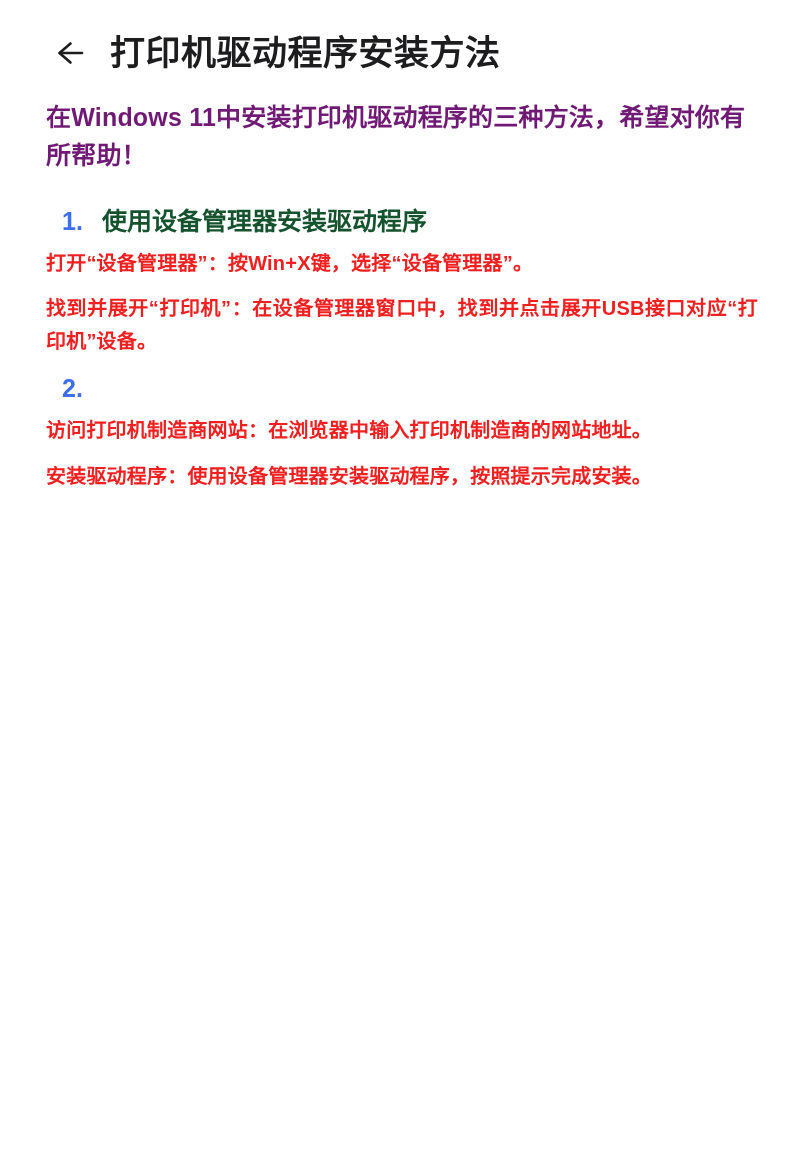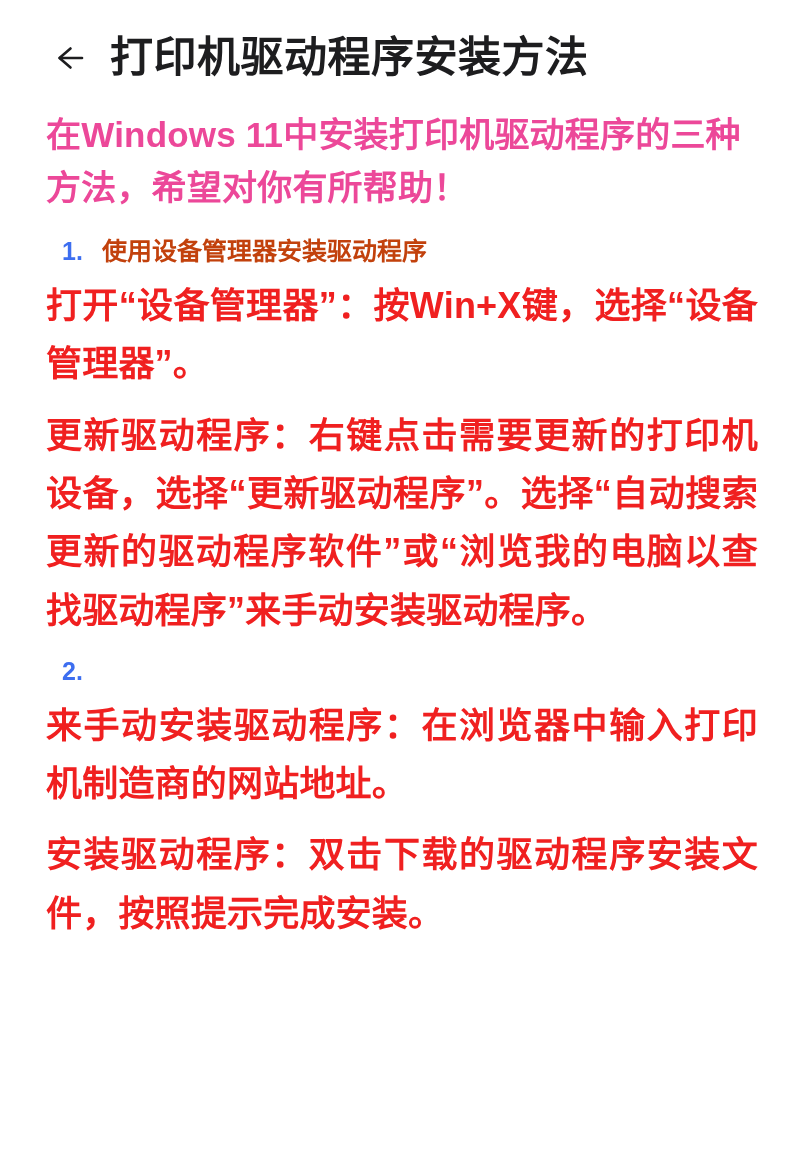--- a/index.html
+++ b/index.html
@@ -35,38 +35,38 @@
     width: 40px;
     height: 40px;
     flex: 0 0 auto;
     display: flex;
     align-items: center;
     justify-content: center;
     cursor: pointer;
   }
   .back-icon svg { display: block; }
   .topbar-title {
-    font-size: 43px;
+    font-size: 35px;
     font-weight: 700;
     color: #1d1d1f;
     letter-spacing: 0.5px;
     line-height: 1.2;
     white-space: nowrap;
   }
 
   
   .article {
     padding: 14px 42px 40px 46px;
   }
   .doc-title {
-    font-size: 35px;
+    font-size: 25px;
     font-weight: 700;
-    color: #ec4899;
+    color: #701a75;
     line-height: 1.52;
-    margin: 0 0 10px 0;
+    margin: 0 0 20px 0;
     letter-spacing: 0.2px;
   }
 
   .section {
     margin: 0 0 4px 0;
   }
   .section-heading {
     display: flex;
     align-items: baseline;
     gap: 14px;
@@ -76,25 +76,25 @@
     color: #3d6ef0;
     line-height: 1.4;
   }
   .section-num {
     color: #3d6ef0;
     font-weight: 700;
     font-size: 25px;
     min-width: 26px;
   }
   .section-heading-text {
-    color: #c2410c;
+    color: #14532d;
   }
 
   .para {
-    font-size: 36px;
+    font-size: 20px;
     font-weight: 700;
     color: #f02020;
     line-height: 1.62;
     margin: 0 0 13px 0;
     letter-spacing: 0.2px;
     text-align: justify;
     text-justify: inter-ideograph;
   }
   .para:last-child { margin-bottom: 0; }
 </style>
@@ -116,25 +116,25 @@
   <div class="article">
 
     <h1 class="doc-title">在Windows 11中安装打印机驱动程序的三种方法，希望对你有所帮助！</h1>
 
     <div class="section">
       <div class="section-heading">
         <span class="section-num">1.</span>
         <span class="section-heading-text">使用设备管理器安装驱动程序</span>
       </div>
       <p class="para">打开“设备管理器”：按Win+X键，选择“设备管理器”。</p>
-      <p class="para">更新驱动程序：右键点击需要更新的打印机设备，选择“更新驱动程序”。选择“自动搜索更新的驱动程序软件”或“浏览我的电脑以查找驱动程序”来手动安装驱动程序。</p>
+      <p class="para">找到并展开“打印机”：在设备管理器窗口中，找到并点击展开USB接口对应“打印机”设备。</p>
     </div>
 
     <div class="section">
       <div class="section-heading">
         <span class="section-num">2.</span>
       </div>
-      <p class="para">来手动安装驱动程序：在浏览器中输入打印机制造商的网站地址。</p>
-      <p class="para">安装驱动程序：双击下载的驱动程序安装文件，按照提示完成安装。</p>
+      <p class="para">访问打印机制造商网站：在浏览器中输入打印机制造商的网站地址。</p>
+      <p class="para">安装驱动程序：使用设备管理器安装驱动程序，按照提示完成安装。</p>
     </div>
 
   </div>
 </div>
 
 </body></html>

